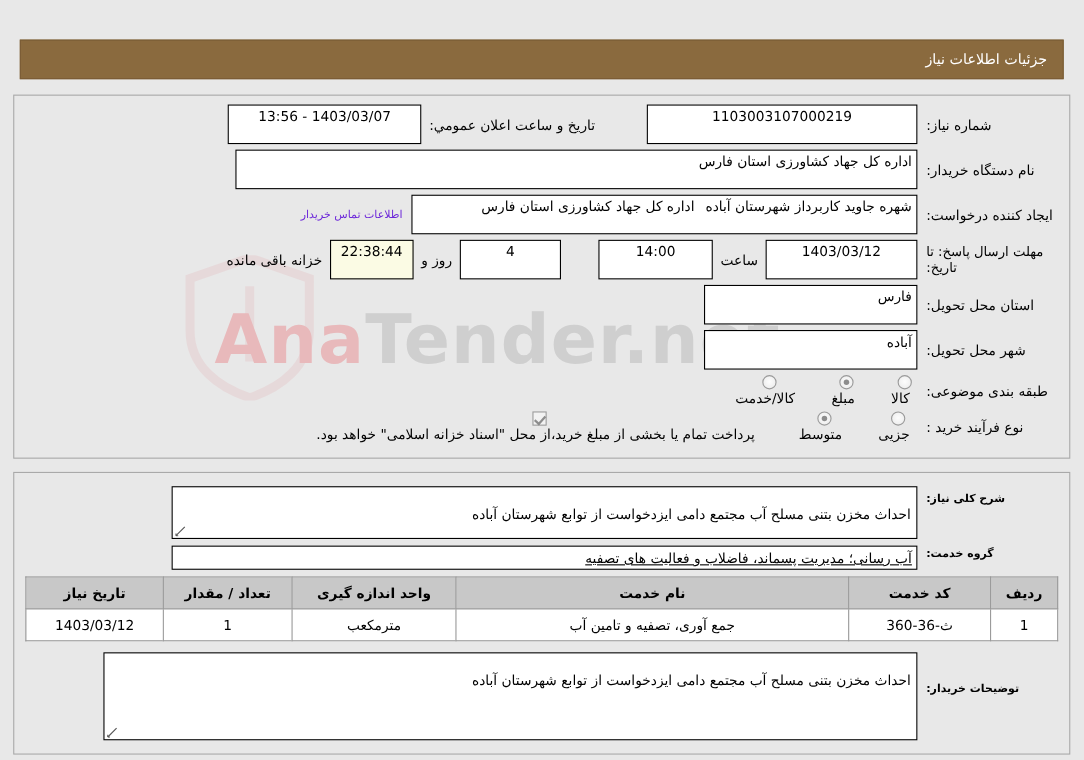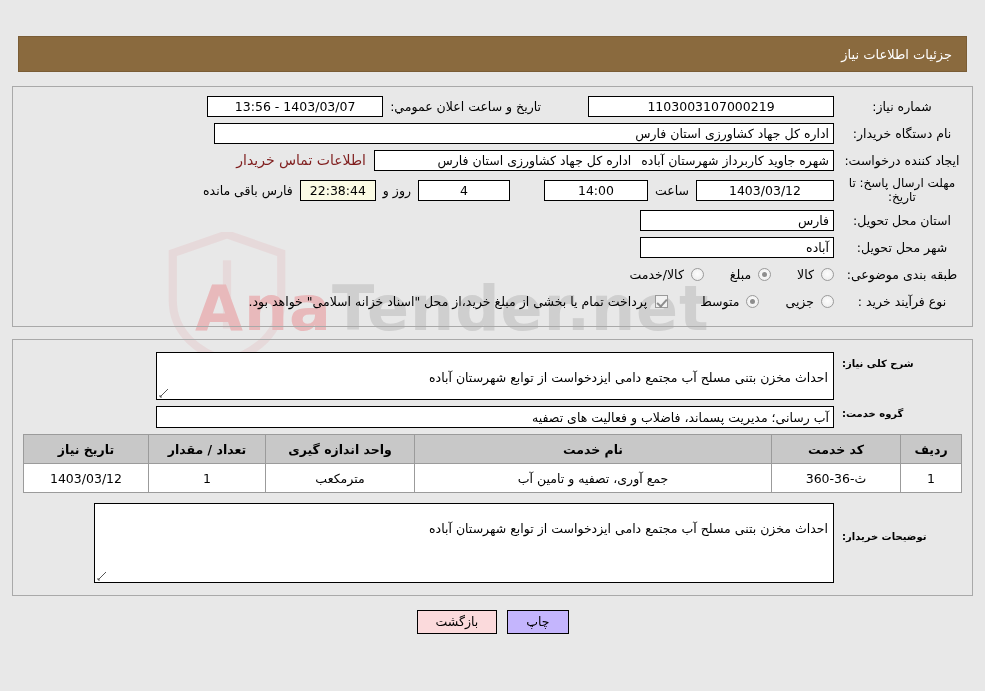--- a/index.html
+++ b/index.html
@@ -79,59 +79,59 @@
     min-height: 22px;
   }
   .lbl {
     font-size: 12.5px;
     color: #000;
     text-align: left;
     padding-left: 8px;
     box-sizing: border-box;
     flex: 0 0 auto;
   }
-  .lbl.w1 { width: 128px; text-align: center; }
+  .lbl.w1 { width: 128px; }
   .lbl.small { font-size: 12px; }
 
   .fld {
     background: #ffffff;
     border: 1px solid #000000;
-    height: 21px;
+    height: 36px;
     line-height: 20px;
     font-size: 12.5px;
     color: #000;
     text-align: center;
     box-sizing: border-box;
     padding: 0 4px;
     overflow: hidden;
     white-space: nowrap;
   }
   .fld.rtltext { text-align: right; }
   .fld.yellow { background: #fbfbe4; }
 
   .inline-lbl {
     font-size: 12.5px;
     padding: 0 7px;
     white-space: nowrap;
   }
   .link {
-    color: #7f1d1d;
-    font-size: 14px;
+    color: #6d28d9;
+    font-size: 10px;
     padding: 0 8px;
     white-space: nowrap;
     text-decoration: none;
     cursor: pointer;
   }
 
   
   .radio-group { display: flex; align-items: center; flex-direction: row; }
   .radio-item {
     display: flex;
     align-items: center;
-    flex-direction: row;
+    flex-direction: column;
     margin-left: 26px;
     white-space: nowrap;
   }
   .radio {
     width: 13px; height: 13px;
     border-radius: 50%;
     border: 1px solid #9a9a9a;
     background: radial-gradient(circle at 50% 45%, #fdfdfd 0%, #efefef 70%, #dcdcdc 100%);
     box-sizing: border-box;
     display: inline-block;
@@ -302,21 +302,21 @@
     </div>
 
     <div class="row">
       <div class="lbl w1 small" style="line-height:14px;">مهلت ارسال پاسخ: تا تاریخ:</div>
       <div class="fld" style="width:138px;">1403/03/12</div>
       <div class="inline-lbl">ساعت</div>
       <div class="fld" style="width:104px;">14:00</div>
       <div class="fld" style="width:92px;margin-right:34px;">4</div>
       <div class="inline-lbl">روز و</div>
       <div class="fld yellow" style="width:76px;">22:38:44</div>
-      <div class="inline-lbl">فارس باقی مانده</div>
+      <div class="inline-lbl">خزانه باقی مانده</div>
     </div>
 
     <div class="row">
       <div class="lbl w1">استان محل تحویل:</div>
       <div class="fld rtltext" style="width:194px;">فارس</div>
     </div>
 
     <div class="row">
       <div class="lbl w1">شهر محل تحویل:</div>
       <div class="fld rtltext" style="width:194px;">آباده</div>
@@ -369,21 +369,21 @@
         <svg class="grip" viewBox="0 0 10 10">
           <path d="M1 9 L9 1" stroke="#555" stroke-width="1" fill="none"></path>
           <path d="M1 9 L3 9 M1 9 L1 7" stroke="#555" stroke-width="1" fill="none"></path>
         </svg>
       </div>
     </div>
 
 
     <div class="desc-row">
       <div class="bold-lbl" style="padding-top:2px;">گروه خدمت:</div>
-      <div class="fld rtltext" style="width:678px;height:22px;line-height:22px;">آب رسانی؛ مدیریت پسماند، فاضلاب و فعالیت های تصفیه</div>
+      <div class="fld rtltext" style="width:678px;height:22px;line-height:22px;text-decoration:underline;">آب رسانی؛ مدیریت پسماند، فاضلاب و فعالیت های تصفیه</div>
     </div>
 
     <table class="items">
       <thead>
         <tr>
           <th style="width:40px;">ردیف</th>
           <th style="width:108px;">کد خدمت</th>
           <th>نام خدمت</th>
           <th style="width:128px;">واحد اندازه گیری</th>
           <th style="width:96px;">تعداد / مقدار</th>

